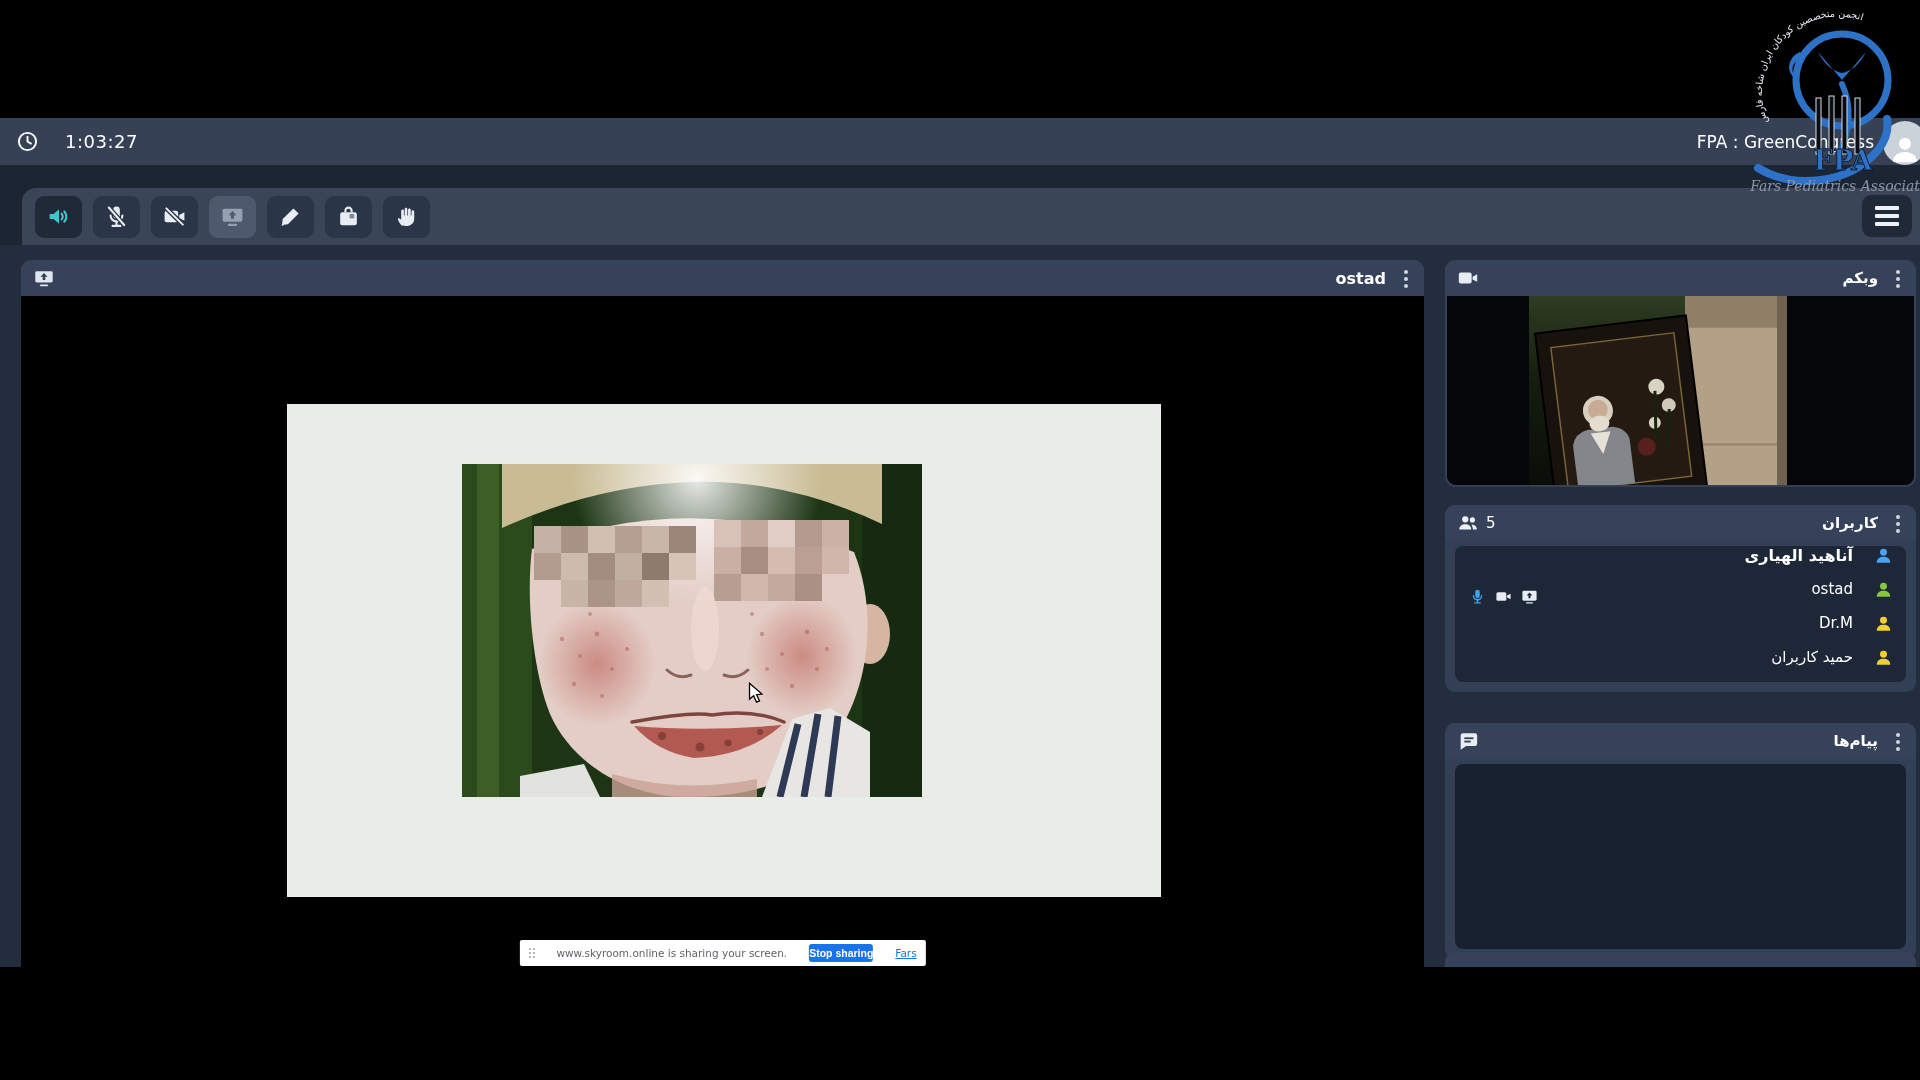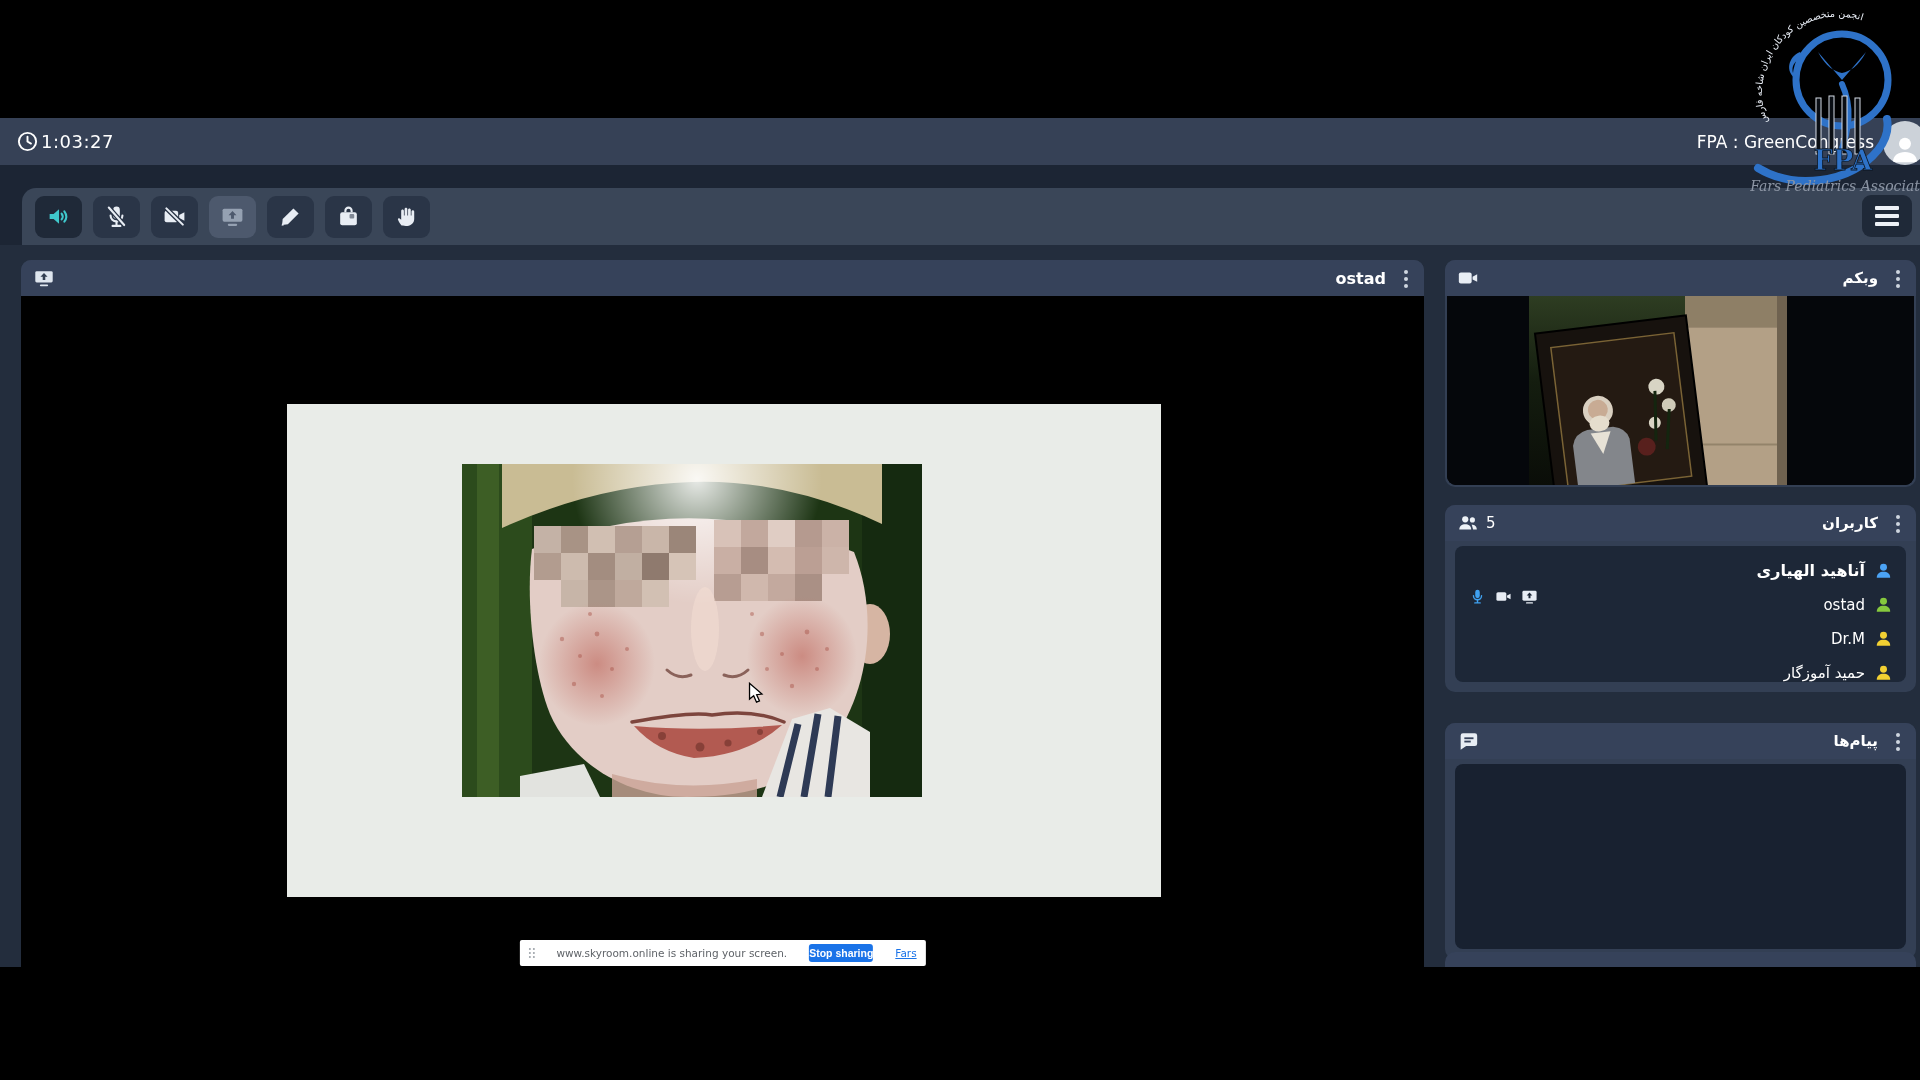--- a/index.html
+++ b/index.html
@@ -5,21 +5,21 @@
   html,body{margin:0;padding:0;background:#000;}
   .screen{position:relative;width:1920px;height:1080px;background:#000;overflow:hidden;
           font-family:"DejaVu Sans","Liberation Sans",sans-serif;color:#fff;}
 
   
   .appbg-upper{position:absolute;left:0;top:165px;width:100%;height:80px;background:#1c2534;}
   .appbg-main{position:absolute;left:0;top:245px;width:100%;height:722px;background:#232d3d;}
 
   
   .topbar{position:absolute;left:0;top:118px;width:100%;height:47px;background:#364156;}
-  .time-wrap{position:absolute;left:16px;top:0;height:47px;display:flex;align-items:center;gap:2px;}
+  .time-wrap{position:absolute;left:16px;top:0;height:47px;display:flex;align-items:center;gap:26px;}
   .time-wrap svg{width:23px;height:23px;}
   .time-text{font-size:18px;letter-spacing:.5px;}
   .room-title{position:absolute;right:46px;top:0;height:47px;display:flex;align-items:center;font-size:17px;}
   .avatar{position:absolute;left:1883px;top:121px;width:44px;height:44px;border-radius:50%;
           background:#ccd2d9;display:flex;align-items:flex-end;justify-content:center;overflow:hidden;z-index:5;}
   .avatar svg{width:34px;height:34px;fill:#fff;}
 
   
   .toolbar{position:absolute;left:22px;right:0;top:188px;height:57px;background:#3a4658;
            border-radius:14px 0 0 0;display:flex;align-items:center;padding-left:13px;gap:11px;box-sizing:border-box;}
@@ -67,21 +67,21 @@
   .side{left:1445px;width:471px;background:#34405a;}
   .webcam-panel{top:260px;height:227px;border-radius:10px;background:#333f54;}
   .webcam-body{position:absolute;left:2px;right:2px;top:36px;bottom:2px;background:#05070b;border-radius:0 0 9px 9px;overflow:hidden;}
   .webcam-body svg{width:100%;height:100%;display:block;}
 
   .users-panel{top:505px;height:187px;border-radius:10px;background:#333f54;}
   .users-left{position:absolute;left:12px;top:7px;display:flex;align-items:center;gap:7px;}
   .users-left svg{width:22px;height:22px;fill:#eef2f7;}
   .users-count{font-size:15px;}
   .users-body{position:absolute;left:10px;right:10px;top:41px;bottom:10px;background:#1d2737;border-radius:8px;padding:0 4px;box-sizing:border-box;}
-  .urow{position:relative;height:34px;display:flex;align-items:flex-end;justify-content:flex-end;gap:9px;padding-right:9px;font-size:15px;}
+  .urow{position:relative;height:34px;display:flex;align-items:flex-start;justify-content:flex-end;gap:21px;padding-right:9px;font-size:15px;}
   .urow.first{font-weight:700;font-size:16px;}
   .person{width:19px;height:19px;flex:0 0 auto;}
   .person svg{width:19px;height:19px;display:block;}
   .u-blue svg{fill:#4ba3f5;} .u-green svg{fill:#86c93e;} .u-yellow svg{fill:#f2d032;}
   .row-status{position:absolute;left:10px;top:8px;display:flex;gap:9px;align-items:center;}
   .row-status svg{width:17px;height:17px;}
 
   .msgs-panel{top:723px;height:236px;border-radius:10px;background:#333f54;}
   .msgs-body{position:absolute;left:10px;right:10px;top:41px;bottom:10px;background:#182130;border-radius:8px;}
   .stub-panel{top:952px;height:15px;background:#36425a;border-radius:10px 10px 0 0;}
@@ -410,21 +410,21 @@
       <div class="urow">
         <span>Dr.M</span>
         <span class="person u-yellow">
           <svg viewBox="0 0 24 24">
               <circle cx="12" cy="8" r="4.4"></circle>
               <path d="M3.5 21c0-4.9 3.8-7.4 8.5-7.4s8.5 2.5 8.5 7.4z"></path>
             </svg>
         </span>
       </div>
       <div class="urow">
-        <span dir="rtl">حمید آموزگار</span>
+        <span dir="rtl">حمید کاربران</span>
         <span class="person u-yellow">
           <svg viewBox="0 0 24 24">
               <circle cx="12" cy="8" r="4.4"></circle>
               <path d="M3.5 21c0-4.9 3.8-7.4 8.5-7.4s8.5 2.5 8.5 7.4z"></path>
             </svg>
         </span>
       </div>
     </div>
   </div>
 

